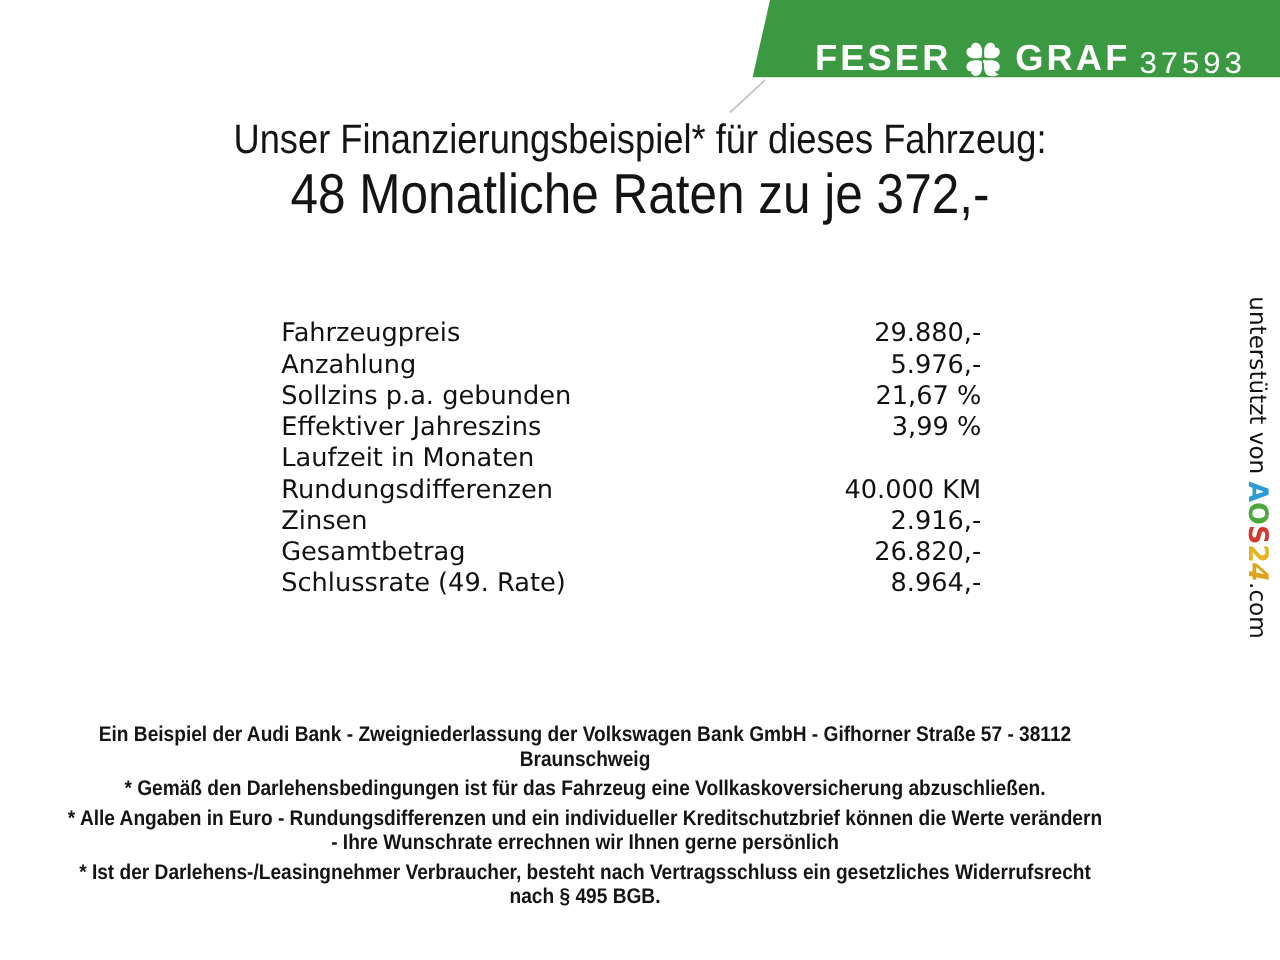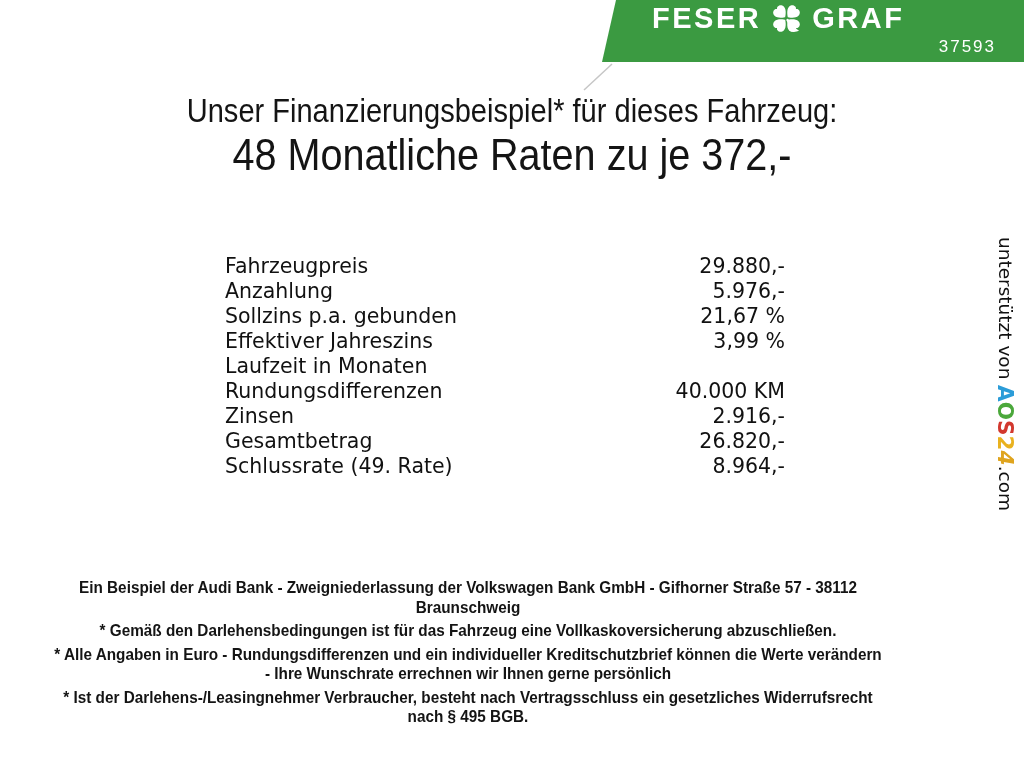--- a/index.html
+++ b/index.html
@@ -6,33 +6,33 @@
   body{
     width:1024px;height:768px;position:relative;overflow:hidden;
     background:#ffffff;
     font-family:"DejaVu Sans",sans-serif;color:#111;
   }
 
   
   .banner{
     position:absolute;left:592px;top:0;width:432px;height:66px;
     clip-path:polygon(24px 0,432px 0,432px 62px,10px 62px);
-    display:flex;align-items:flex-start;flex-direction:column;
+    display:flex;align-items:flex-end;
   }
   .brand{
     display:flex;align-items:center;gap:7px;
     margin-left:60px;
     font-family:"Liberation Sans",sans-serif;
     font-weight:bold;font-size:29px;letter-spacing:2.5px;color:#fff;
   }
   .clover{width:37px;height:37px;display:block;}
   .dealer-number{
     margin-left:auto;margin-right:28px;
-    font-family:Liberation Sans, sans-serif;
-    font-size:17px;letter-spacing:2px;color:#fff;font-weight:normal;
+    font-family:Liberation Mono, monospace;
+    font-size:25px;letter-spacing:2px;color:#fff;font-weight:normal;
   }
   .corner-line{position:absolute;left:0;top:0;pointer-events:none;}
 
   
   .title-block{position:absolute;left:0;top:92px;width:1024px;text-align:center;}
   .title-line1,.title-line2{
     font-family:"Liberation Sans",sans-serif;white-space:nowrap;
     transform:scaleX(.88);transform-origin:50% 50%;
     color:#141414;
   }

